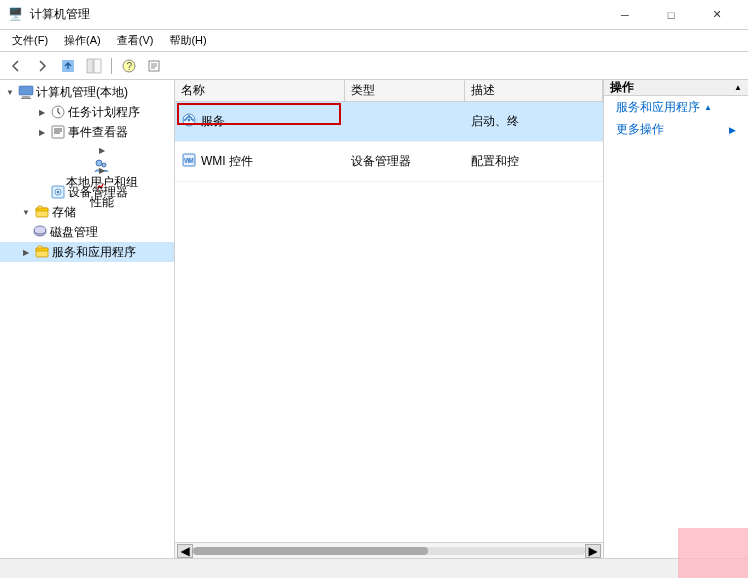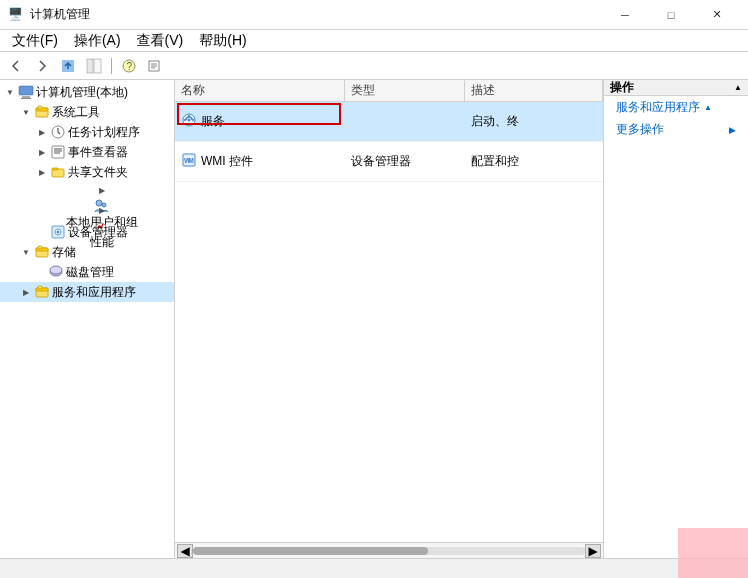--- a/index.html
+++ b/index.html
@@ -56,21 +56,21 @@
       height: 22px;
       background: #fff;
       display: flex;
       align-items: center;
       padding: 0 4px;
       border-bottom: 1px solid #d0d0d0;
     }
     .menu-item {
       padding: 2px 8px;
       cursor: pointer;
-      font-size: 14px;
+      font-size: 11px;
       color: #000;
     }
 
     
     .toolbar {
       height: 28px;
       background: #fff;
       display: flex;
       align-items: center;
       padding: 0 4px;
@@ -149,21 +149,21 @@
     .content-header {
       display: flex;
       height: 22px;
       background: #f5f5f5;
       border-bottom: 1px solid #d0d0d0;
       align-items: center;
     }
     .col-header {
       padding: 0 6px;
       font-size: 12px;
-      color: #404040;
+      color: #000000;
       border-right: 1px solid #d0d0d0;
       height: 100%;
       display: flex;
       align-items: center;
       cursor: pointer;
       user-select: none;
     }
     .col-name { width: 170px; }
     .col-type { width: 120px; }
     .col-desc { flex: 1; }
@@ -359,33 +359,20 @@
       <span class="tree-icon">
         <svg width="16" height="16" viewBox="0 0 16 16">
           <rect x="1" y="2" width="14" height="9" rx="1" fill="#6496d8" stroke="#3060a0" stroke-width="0.5"></rect>
           <rect x="4" y="12" width="8" height="2" fill="#aaa"></rect>
           <rect x="3" y="14" width="10" height="1" fill="#888"></rect>
         </svg>
       </span>
       <span class="tree-label">计算机管理(本地)</span>
     </div>
 
-    <div class="tree-item" style="padding-left:18px;">
-      <span class="tree-expand">
-        <span class="chevron-down"></span>
-      </span>
-      <span class="tree-icon">
-        <svg width="16" height="16" viewBox="0 0 16 16">
-          <rect x="2" y="4" width="12" height="9" rx="1" fill="#ffe066" stroke="#cc9900" stroke-width="0.8"></rect>
-          <rect x="2" y="4" width="12" height="3" rx="1" fill="#ffcc00" stroke="#cc9900" stroke-width="0.8"></rect>
-          <rect x="4" y="2" width="4" height="3" rx="1" fill="#ffe066" stroke="#cc9900" stroke-width="0.8"></rect>
-        </svg>
-      </span>
-      <span class="tree-label">系统工具</span>
-    </div>
 
     <div class="tree-item" style="padding-left:34px;">
       <span class="tree-expand">
         <span class="chevron-right"></span>
       </span>
       <span class="tree-icon">
         <svg width="16" height="16" viewBox="0 0 16 16">
           <circle cx="8" cy="8" r="6" fill="#fff" stroke="#888" stroke-width="1"></circle>
           <path d="M8 4v4l2 2" stroke="#555" stroke-width="1.2" fill="none"></path>
         </svg>
@@ -399,33 +386,20 @@
       </span>
       <span class="tree-icon">
         <svg width="16" height="16" viewBox="0 0 16 16">
           <rect x="2" y="2" width="12" height="12" rx="1" fill="#fff" stroke="#888" stroke-width="1"></rect>
           <path d="M4 5h8M4 7h8M4 9h6" stroke="#555" stroke-width="1"></path>
         </svg>
       </span>
       <span class="tree-label">事件查看器</span>
     </div>
 
-    <div class="tree-item" style="padding-left:34px;">
-      <span class="tree-expand">
-        <span class="chevron-right"></span>
-      </span>
-      <span class="tree-icon">
-        <svg width="16" height="16" viewBox="0 0 16 16">
-          <rect x="2" y="5" width="12" height="8" rx="1" fill="#ffe066" stroke="#cc9900" stroke-width="0.8"></rect>
-          <path d="M2 5h5l1-2h5" fill="none"></path>
-          <rect x="2" y="4" width="6" height="2" rx="1" fill="#ffcc00" stroke="#cc9900" stroke-width="0.8"></rect>
-        </svg>
-      </span>
-      <span class="tree-label">共享文件夹</span>
-    </div>
 
     <div class="tree-item" style="padding-left:34px;flex-direction:column;">
       <span class="tree-expand">
         <span class="chevron-right"></span>
       </span>
       <span class="tree-icon">
         <svg width="16" height="16" viewBox="0 0 16 16">
           <circle cx="6" cy="5" r="3" fill="#90c0f0" stroke="#3060a0" stroke-width="0.8"></circle>
           <path d="M2 14c0-3 8-3 8 0" fill="#90c0f0" stroke="#3060a0" stroke-width="0.8"></path>
           <circle cx="11" cy="7" r="2" fill="#90c0f0" stroke="#3060a0" stroke-width="0.8"></circle>
@@ -468,21 +442,21 @@
       <span class="tree-icon">
         <svg width="16" height="16" viewBox="0 0 16 16">
           <rect x="2" y="4" width="12" height="9" rx="1" fill="#ffe066" stroke="#cc9900" stroke-width="0.8"></rect>
           <rect x="2" y="4" width="12" height="3" rx="1" fill="#ffcc00" stroke="#cc9900" stroke-width="0.8"></rect>
           <rect x="4" y="2" width="4" height="3" rx="1" fill="#ffe066" stroke="#cc9900" stroke-width="0.8"></rect>
         </svg>
       </span>
       <span class="tree-label">存储</span>
     </div>
 
-    <div class="tree-item" style="padding-left:32px;text-align:right;">
+    <div class="tree-item" style="padding-left:16px;text-align:right;">
       <span class="tree-expand" style="visibility:hidden;">▶</span>
       <span class="tree-icon">
         <svg width="16" height="16" viewBox="0 0 16 16">
           <ellipse cx="8" cy="8" rx="6" ry="4" fill="#c0c0e0" stroke="#6060a0" stroke-width="0.8"></ellipse>
           <ellipse cx="8" cy="6" rx="6" ry="4" fill="#d8d8f0" stroke="#6060a0" stroke-width="0.8"></ellipse>
         </svg>
       </span>
       <span class="tree-label">磁盘管理</span>
     </div>
 

